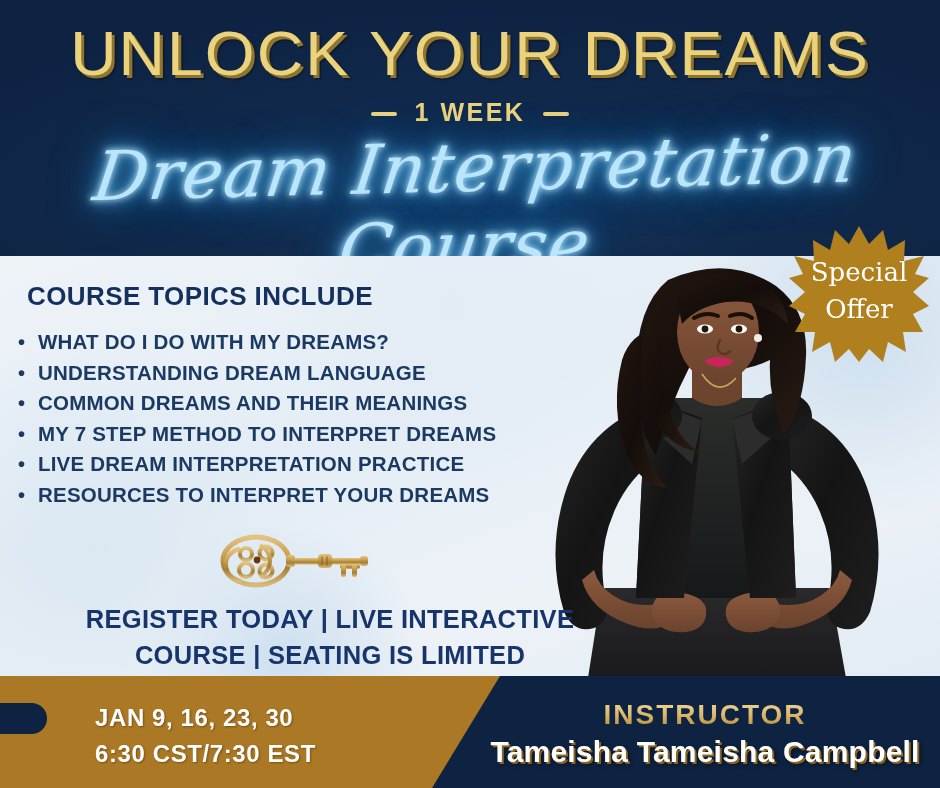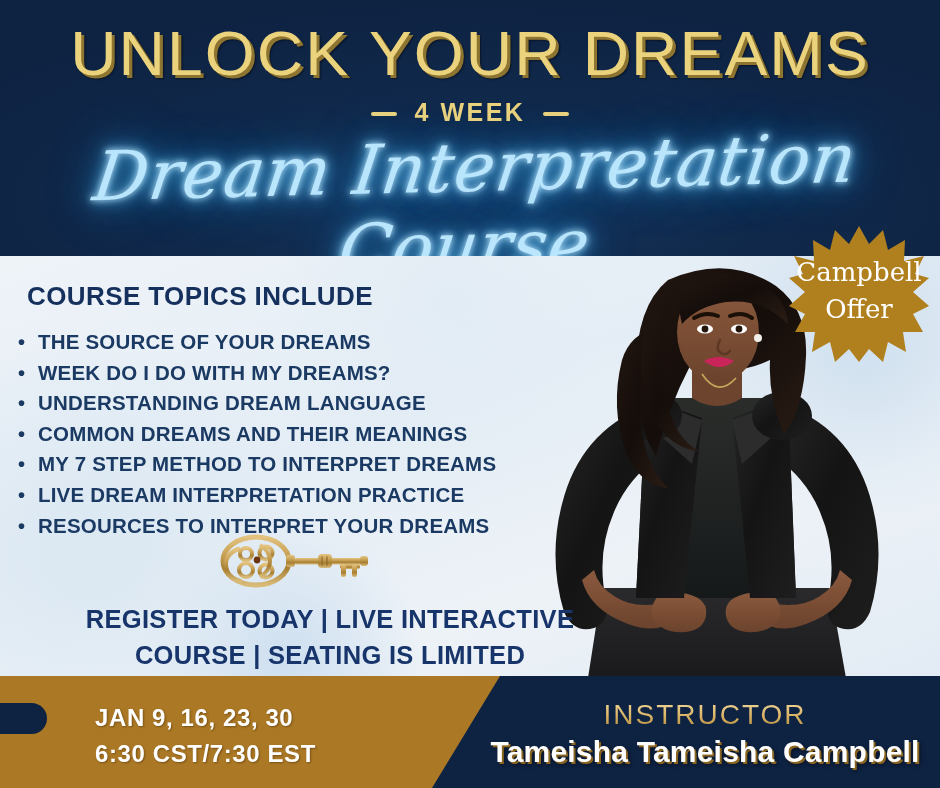--- a/index.html
+++ b/index.html
@@ -220,21 +220,21 @@
   }
   .instructor-block {
     position: absolute;
     left: 470px;
     top: 698px;
     width: 470px;
     text-align: center;
   }
   .instructor-label {
     font-size: 28px;
-    font-weight: 400;
+    font-weight: 700;
     letter-spacing: 2px;
     color: #e2c177;
     background: linear-gradient(180deg, #f4dfa4 0%, #d8b264 55%, #a97f2e 100%);
     -webkit-background-clip: text;
     background-clip: text;
     -webkit-text-fill-color: transparent;
     line-height: 34px;
   }
   .instructor-name {
     font-size: 30px;
@@ -246,32 +246,31 @@
   }
 </style>
 </head>
 <body>
 
 <div class="flyer">
 
   <div class="header">
     <div class="title-main">UNLOCK YOUR DREAMS</div>
     <div class="title-sub">
-      <span class="dash"></span><span>4 WEEK</span><span class="dash"></span>
+      <span class="dash"></span><span>1 WEEK</span><span class="dash"></span>
     </div>
     <div class="title-script">Dream Interpretation Course</div>
   </div>
 
   <div class="body-area"></div>
 
   <div class="topics-heading">COURSE TOPICS INCLUDE</div>
 
   <ul class="topics-list">
-    <li><span class="bullet">•</span><span>THE SOURCE OF YOUR DREAMS</span></li>
-    <li><span class="bullet">•</span><span>WEEK DO I DO WITH MY DREAMS?</span></li>
+    <li><span class="bullet">•</span><span>WHAT DO I DO WITH MY DREAMS?</span></li>
     <li><span class="bullet">•</span><span>UNDERSTANDING DREAM LANGUAGE</span></li>
     <li><span class="bullet">•</span><span>COMMON DREAMS AND THEIR MEANINGS</span></li>
     <li><span class="bullet">•</span><span>MY 7 STEP METHOD TO INTERPRET DREAMS</span></li>
     <li><span class="bullet">•</span><span>LIVE DREAM INTERPRETATION PRACTICE</span></li>
     <li><span class="bullet">•</span><span>RESOURCES TO INTERPRET YOUR DREAMS</span></li>
   </ul>
 
   <div class="photo">
     <svg width="440" height="420" viewBox="0 0 440 420" xmlns="http://www.w3.org/2000/svg">
       <defs>
@@ -349,21 +348,21 @@
 
       <path d="M206 116 q16 24 34 4" stroke="#c9a85e" stroke-width="1.6" fill="none"></path>
     </svg>
   </div>
 
   <div class="badge">
     <svg width="140" height="140" viewBox="0 0 140 140" xmlns="http://www.w3.org/2000/svg">
       <polygon fill="#b0801f" points="70,2 80,20 94,6 99,26 116,16 115,37 135,32 126,50 140,54 124,68 140,82 124,90 134,108 114,108 117,128 99,118 94,138 80,125 70,138 60,125 46,138 41,118 23,128 26,108 6,108 16,90 0,82 16,68 0,54 14,50 5,32 25,37 24,16 41,26 46,6 60,20"></polygon>
     </svg>
     <div class="badge-text">
-      <div>Campbell</div>
+      <div>Special</div>
       <div>Offer</div>
     </div>
   </div>
 
   <div class="key-wrap">
     <svg width="160" height="56" viewBox="0 0 160 56" xmlns="http://www.w3.org/2000/svg">
       <defs>
         <linearGradient id="goldk" x1="0" y1="0" x2="0" y2="1">
           <stop offset="0%" stop-color="#e4c37f"></stop>
           <stop offset="35%" stop-color="#c9a357"></stop>

